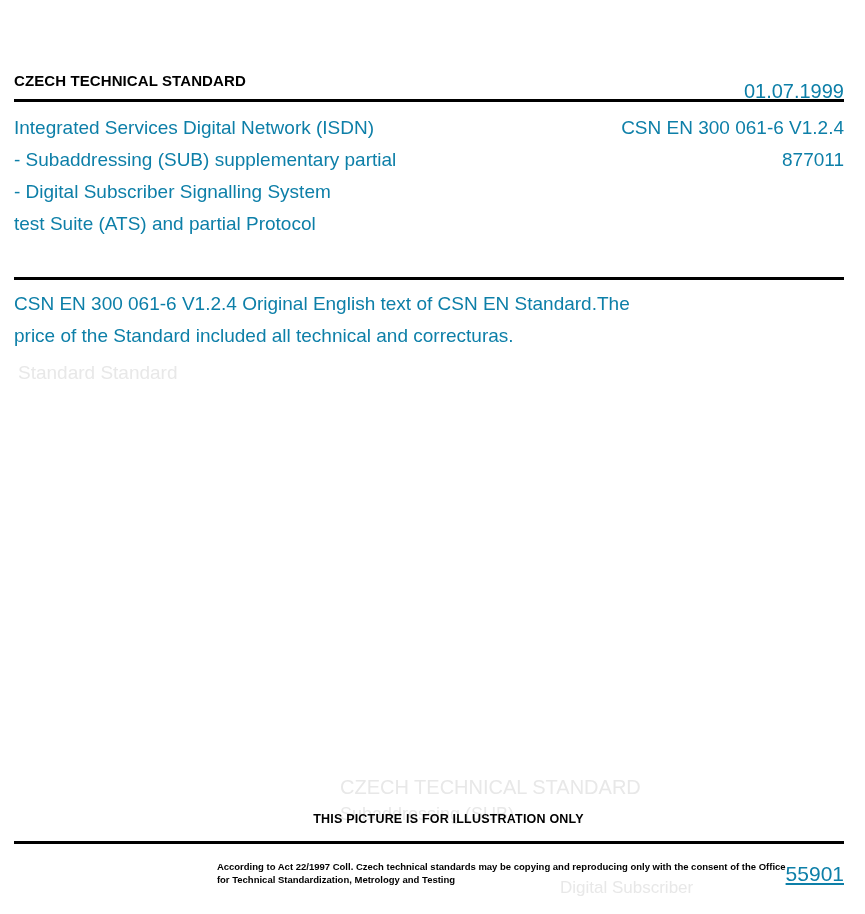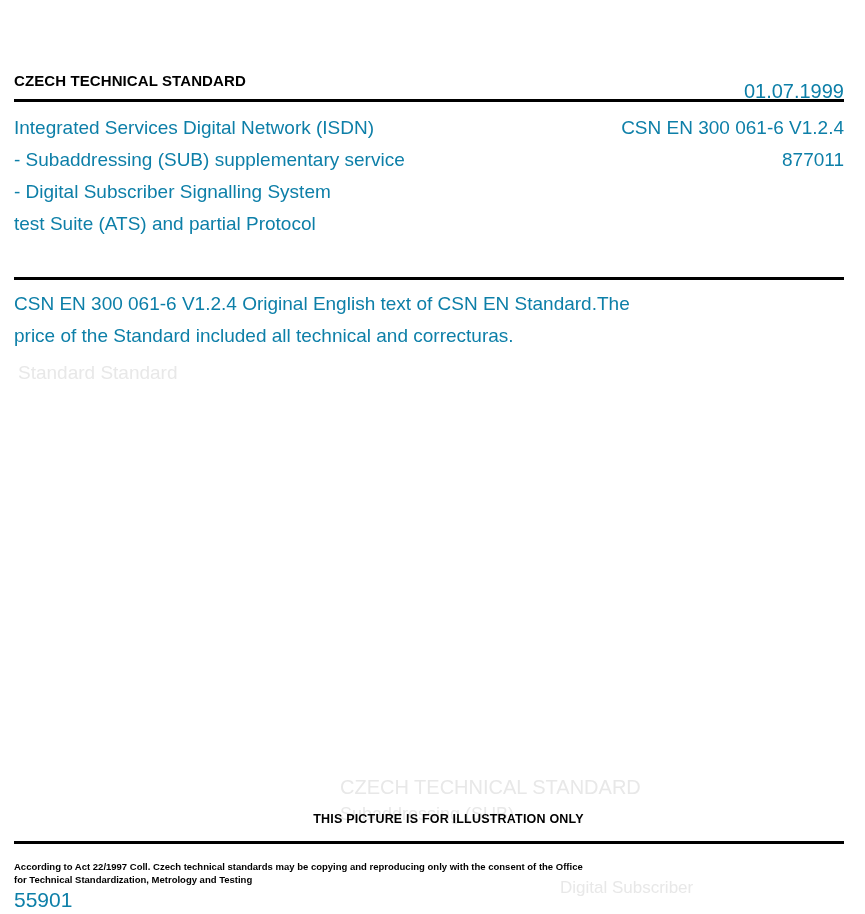--- a/index.html
+++ b/index.html
@@ -119,58 +119,58 @@
   .ghost-a { left: 18px; top: 362px; }
   .ghost-b { left: 340px; top: 776px; font-size: 20px; }
   .ghost-c { left: 340px; top: 804px; font-size: 18px; }
   .ghost-d { left: 560px; top: 878px; font-size: 17px; }
   .footer {
     position: absolute;
     left: 14px;
     top: 860px;
     width: 830px;
     display: flex;
-    justify-content: flex-start;
+    justify-content: flex-end;
     align-items: flex-start;
-    flex-direction: column;
   }
   .footer-text {
     font-size: 9.5px;
     font-weight: bold;
     color: #000000;
     line-height: 13px;
     max-width: 580px;
   }
   .footer-number {
     font-size: 21px;
     color: #0d7fa8;
     line-height: 22px;
     position: relative;
     top: 3px;
+    text-decoration: underline;
   }
 </style>
 </head>
 <body>
 
 <div class="page">
 
   <div class="header-row">
     <div class="header-title">CZECH TECHNICAL STANDARD</div>
     <div class="header-date">01.07.1999</div>
   </div>
 
   <div class="rule rule-top"></div>
 
   <div class="title-block">
     <div class="title-line">
       <span class="title-left">Integrated Services Digital Network (ISDN)</span>
       <span class="title-right">CSN EN 300 061-6 V1.2.4</span>
     </div>
     <div class="title-line">
-      <span class="title-left">- Subaddressing (SUB) supplementary service</span>
+      <span class="title-left">- Subaddressing (SUB) supplementary partial</span>
       <span class="title-right">877011</span>
     </div>
     <div class="title-line">
       <span class="title-left">- Digital Subscriber Signalling System</span>
       <span class="title-right"></span>
     </div>
     <div class="title-line">
       <span class="title-left">test Suite (ATS) and partial Protocol</span>
       <span class="title-right"></span>
     </div>

